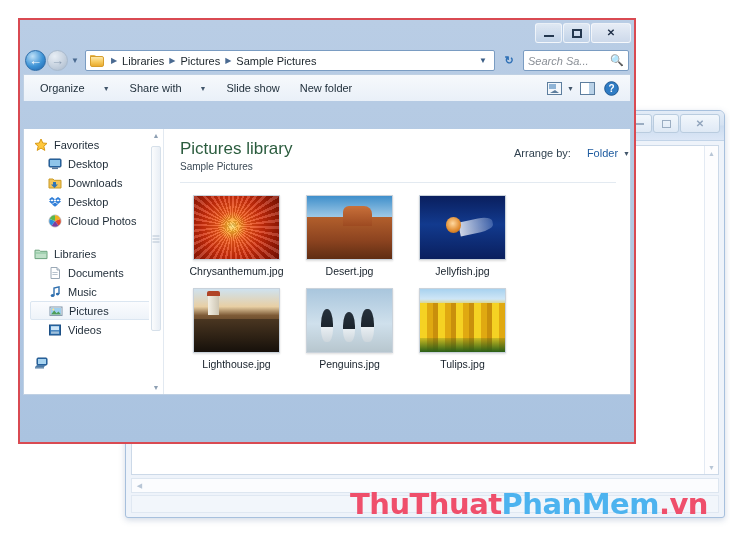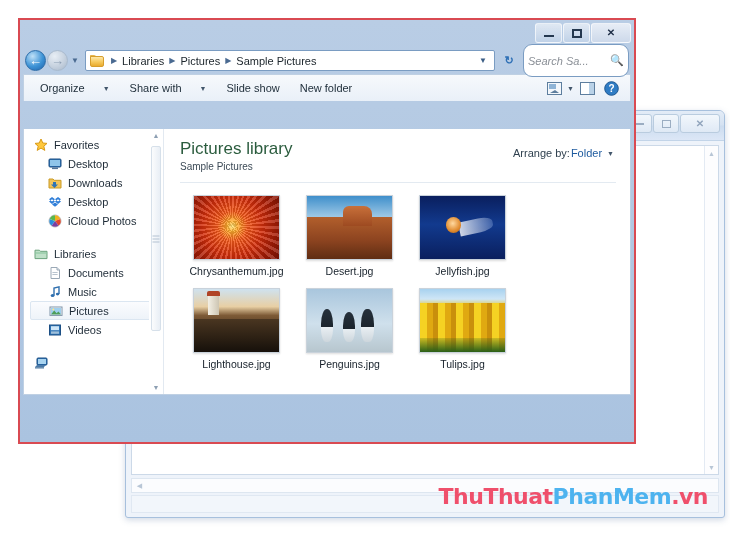--- a/index.html
+++ b/index.html
@@ -42,23 +42,23 @@
   .bg-vs-arrow { height: 14px; display:flex; align-items:center; justify-content:center;
     color:#b8c6d6; font-size: 7px; }
   .bg-hscroll { position: absolute; left: 5px; right: 5px; bottom: 24px; height: 15px;
     background: #fbfcfe; border: 1px solid #dde6f0; display: flex; align-items: center; }
   .bg-hs-arrow { width: 15px; text-align: center; color:#b8c6d6; font-size: 7px; }
   .bg-footer { position: absolute; left: 5px; right: 5px; bottom: 4px; height: 18px;
     background: #f2f6fb; border: 1px solid #e0e8f2; }
 
   
   .watermark {
-    position: absolute; right: 22px; bottom: 28px;
+    position: absolute; right: 22px; bottom: 16px;
     font-family: "DejaVu Sans", sans-serif;
-    font-size: 22px; font-weight: bold; letter-spacing: -0.5px;
+    font-size: 29px; font-weight: bold; letter-spacing: -0.5px;
     white-space: nowrap;
   }
   .wm-a { color: #ef4f6b; }
   .wm-b { color: #4db3ef; }
   .wm-c { color: #ef4f6b; }
 
   
   .ex-window {
     position: absolute; left: 18px; top: 18px; width: 618px; height: 426px;
     border: 2px solid #d94a52;
@@ -96,22 +96,22 @@
     flex: 1; height: 21px; background: #ffffff; border: 1px solid #7a9cc2;
     border-radius: 2px; display: flex; align-items: center; padding: 0 2px;
     font-size: 11px; color: #20292f;
   }
   .crumb { padding: 0 1px; }
   .crumb-sep { color: #4a6a91; font-size: 8px; padding: 0 4px; }
   .addr-drop { margin-left: auto; color: #3b5d85; font-size: 8px; padding: 0 5px; }
   .refresh-btn { width: 20px; height: 21px; display:flex; align-items:center; justify-content:center;
     color: #2d6fb5; font-size: 11px; font-weight: bold; }
   .search-box {
-    width: 106px; height: 33px; background: #ffffff; border: 1px solid #7a9cc2;
-    border-radius: 9px; display: flex; align-items: center; padding: 0 4px;
+    width: 106px; height: 21px; background: #ffffff; border: 1px solid #7a9cc2;
+    border-radius: 2px; display: flex; align-items: center; padding: 0 4px;
   }
   .search-ph { flex: 1; font-size: 11px; color: #8a8f96; font-style: italic; }
   .search-ico { color: #2f6aa8; font-size: 11px; }
 
   
   .toolbar {
     height: 27px; background: linear-gradient(to bottom,#f6f9fc,#e9f0f8);
     border: 1px solid #bfd0e3; border-bottom: none;
     display: flex; align-items: center; padding: 0 6px; gap: 0px;
   }
@@ -144,21 +144,21 @@
   .sb-thumb { position: absolute; left: 2px; right: 2px; top: 4px; height: 185px;
     background: linear-gradient(to right,#fbfcfd,#e8eef5);
     border: 1px solid #d6e0ea; border-radius: 2px; }
   .sb-grip { position: absolute; left: 50%; top: 50%; transform: translate(-50%,-50%);
     width: 7px; }
   .sb-grip i { display:block; height:1px; background:#b4c2d1; margin:2px 0; }
 
   .content { flex: 1; position: relative; padding: 10px 14px 0 16px; }
   .lib-title { font-size: 17px; color: #2b5c3e; font-weight: normal; line-height: 20px; }
   .lib-sub { font-size: 10px; color: #3d4b57; margin-top: 2px; }
-  .arrange { position: absolute; right: 16px; top: 18px; display:flex; align-items:center; gap:1px;justify-content:space-between; }
+  .arrange { position: absolute; right: 0; top: 18px; display:flex; align-items:center; gap:16px;justify-content:space-between; }
   .arrange-lbl { font-size: 11px; color: #30414f; }
   .arrange-val { font-size: 11px; color: #1d5a9e; display:flex; align-items:center; gap:5px; }
   .divider { margin: 10px 0 0 0; height: 1px; background: #e3eaf1; }
 
   .grid { display: flex; flex-wrap: wrap; padding-top: 12px; }
   .tile { width: 113px; display: flex; flex-direction: column; align-items: center; margin-bottom: 10px; }
   .thumb { width: 87px; height: 65px; border: 1px solid #c9d2db; background: #ddd;
     box-shadow: 0 1px 2px rgba(0,0,0,.14); overflow: hidden; position: relative; }
   .tile-label { font-size: 10.5px; color: #16202a; text-align: center; margin-top: 5px;
     line-height: 13px; width: 104px; word-break: break-all; }

